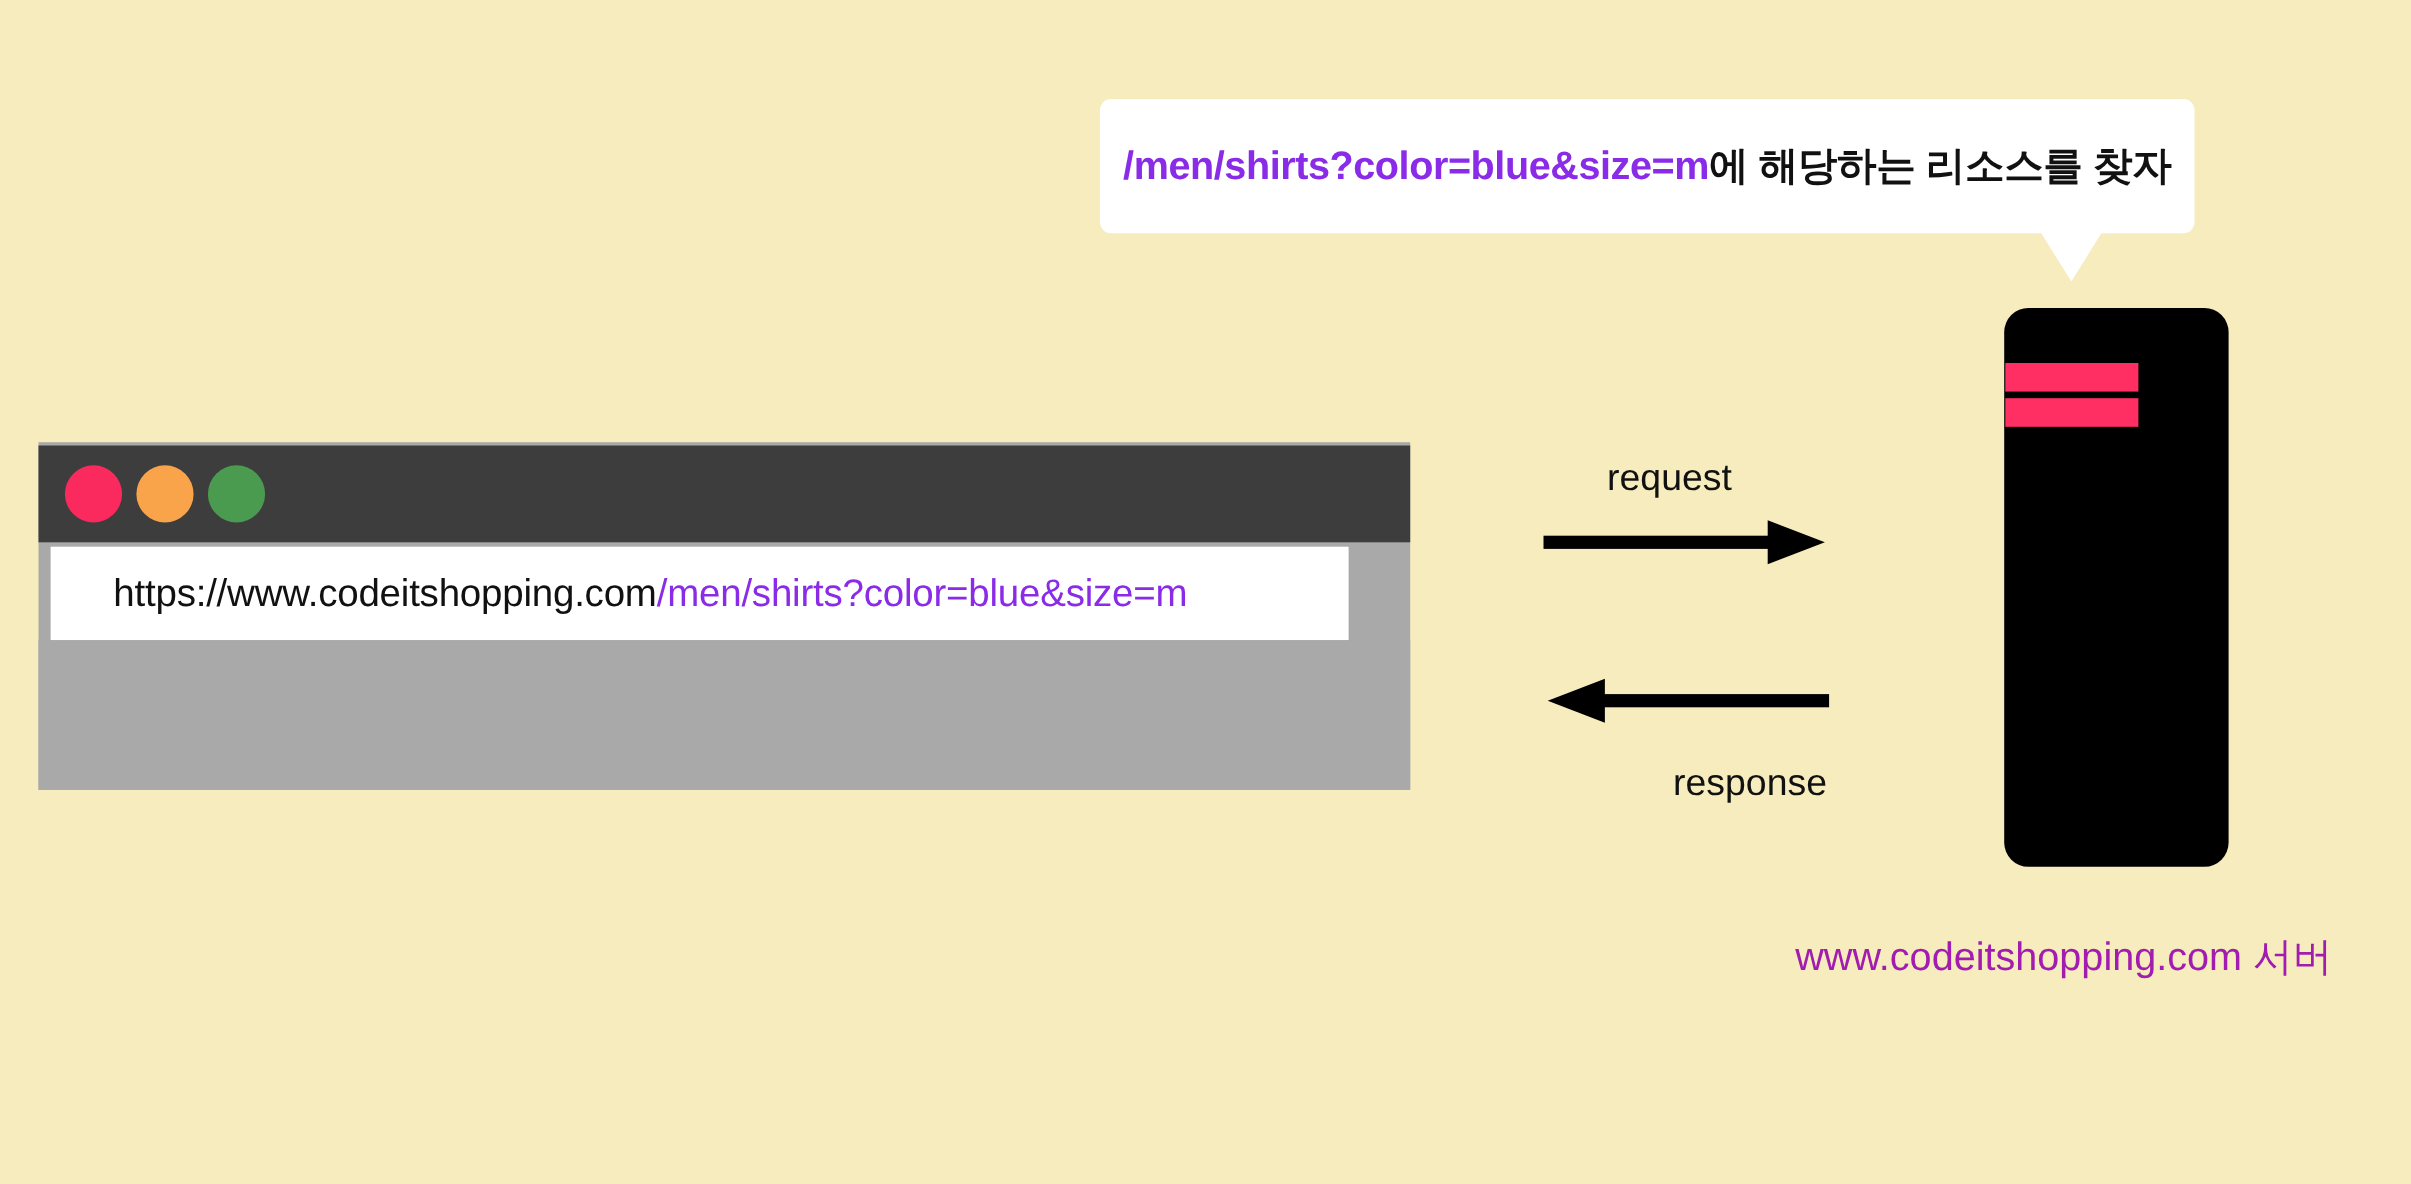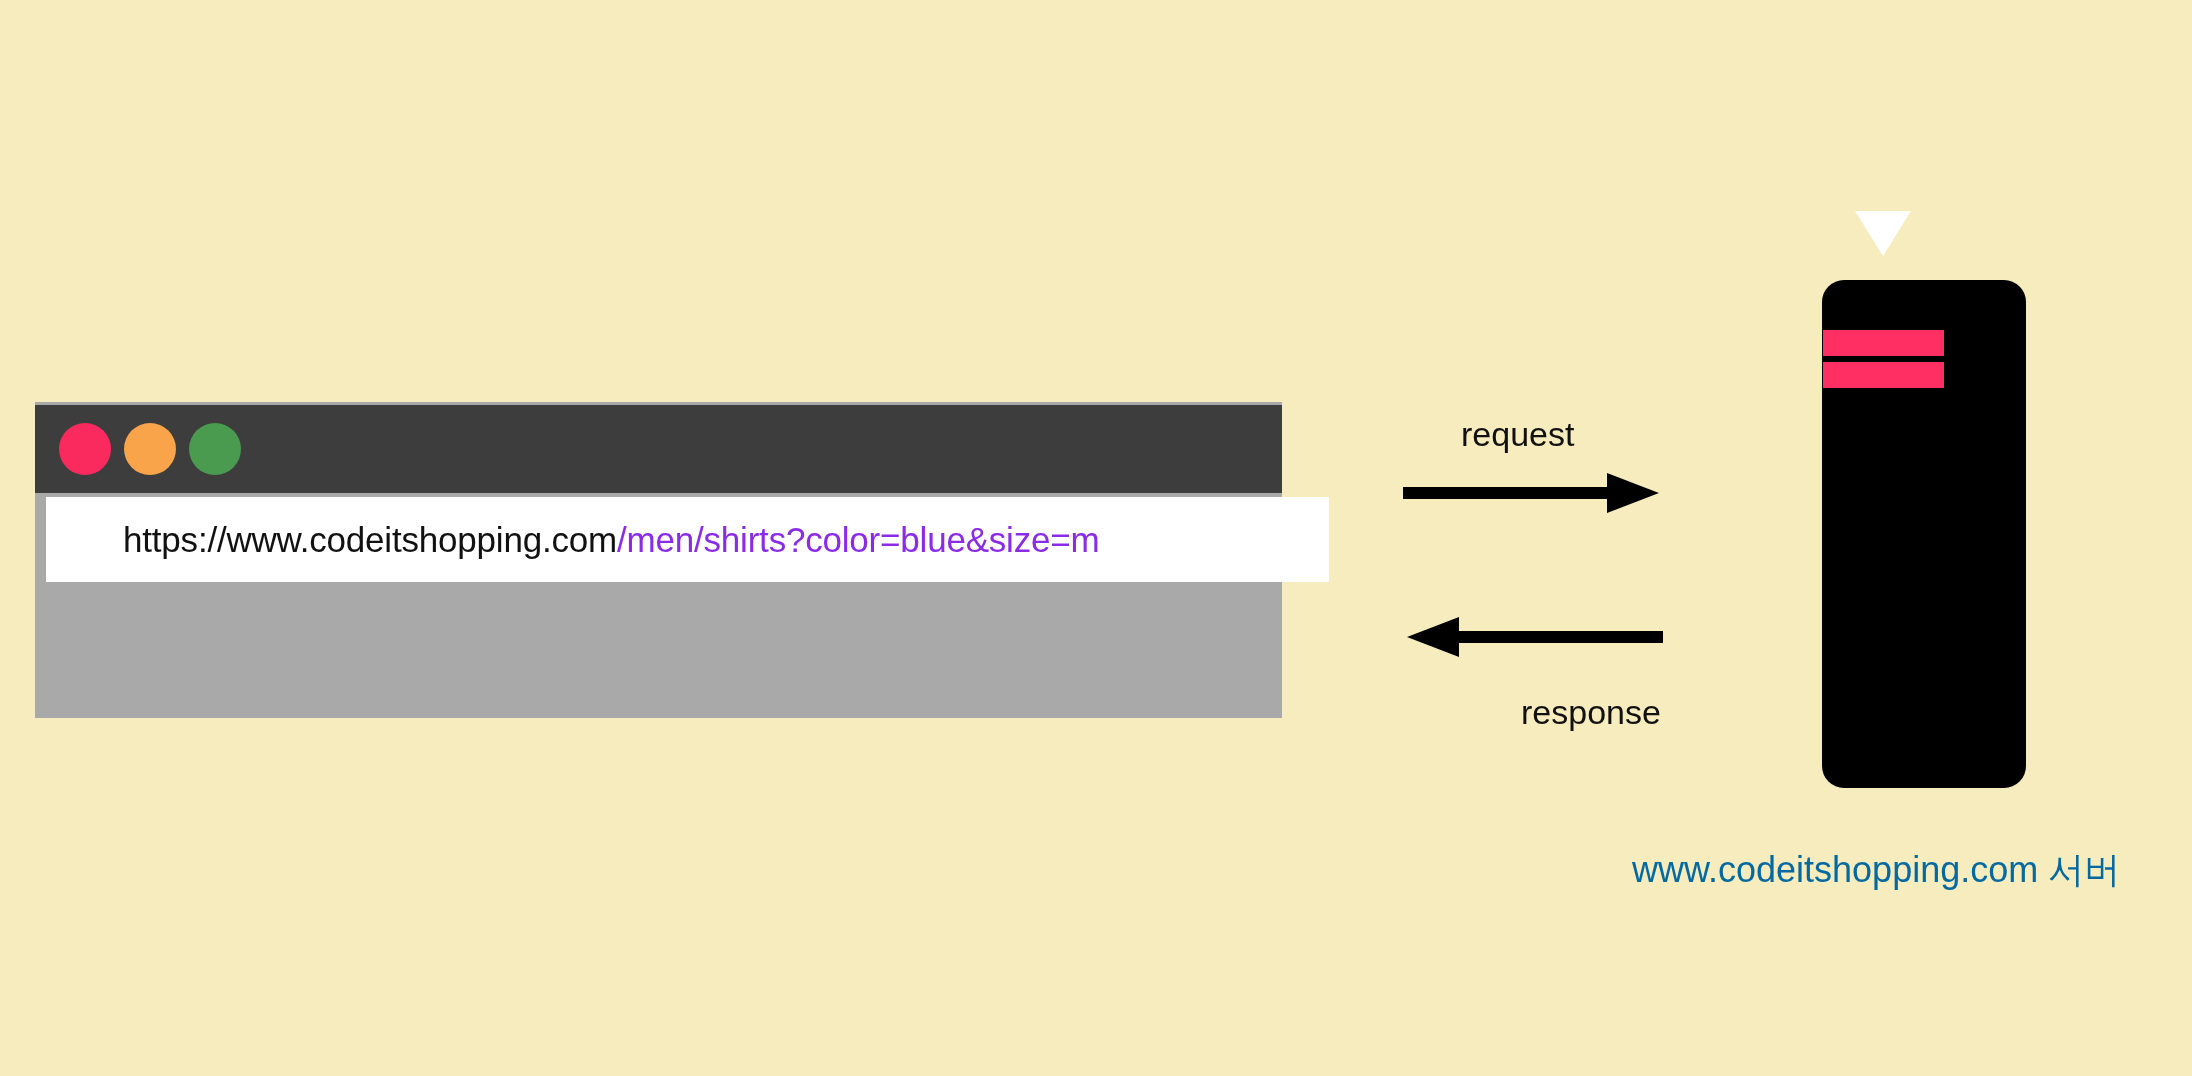--- a/index.html
+++ b/index.html
@@ -84,26 +84,26 @@
     flex: 0 0 auto;
   }
   .dot-close    { background: #FA2A5E; }
   .dot-minimize { background: #F9A34A; }
   .dot-maximize { background: #4A9B4F; }
 
   .url-bar {
     position: absolute;
     left: 11px;
     top: 95px;
-    width: 1283px;
+    width: 1180px;
     height: 85px;
     background: #FFFFFF;
     display: flex;
     align-items: center;
-    padding-left: 77px;
+    padding-left: 57px;
     box-sizing: border-box;
   }
   .url-text {
     font-size: 35px;
     font-weight: 400;
     white-space: nowrap;
     line-height: 1;
     letter-spacing: -0.2px;
   }
   .url-text .url-origin { color: #111111; }
@@ -137,21 +137,21 @@
   }
   .server-bar-1 { top: 50px; }
   .server-bar-2 { top: 82px; }
 
   .server-caption {
     position: absolute;
     left: 1632px;
     top: 852px;
     font-size: 36px;
     font-weight: 400;
-    color: #0369a1;
+    color: #a21caf;
     white-space: nowrap;
     line-height: 1;
   }
 
   
   .arrow-label {
     position: absolute;
     font-size: 34px;
     font-weight: 400;
     color: #111111;
@@ -169,20 +169,25 @@
   }
   .arrow-request  { top: 471px; }
   .arrow-response { top: 615px; }
   .arrow svg { display: block; }
 </style>
 </head>
 <body>
 
 <div id="stage">
 
+  <div class="bubble">
+    <div class="bubble-text">
+      <span class="url-part">/men/shirts?color=blue&amp;size=m</span><span class="ko-part">에 해당하는 리소스를 찾자</span>
+    </div>
+  </div>
   <div class="bubble-tail"></div>
 
   <div class="browser">
 
     <div class="browser-titlebar">
       <span class="dot dot-close"></span>
       <span class="dot dot-minimize"></span>
       <span class="dot dot-maximize"></span>
     </div>
 

